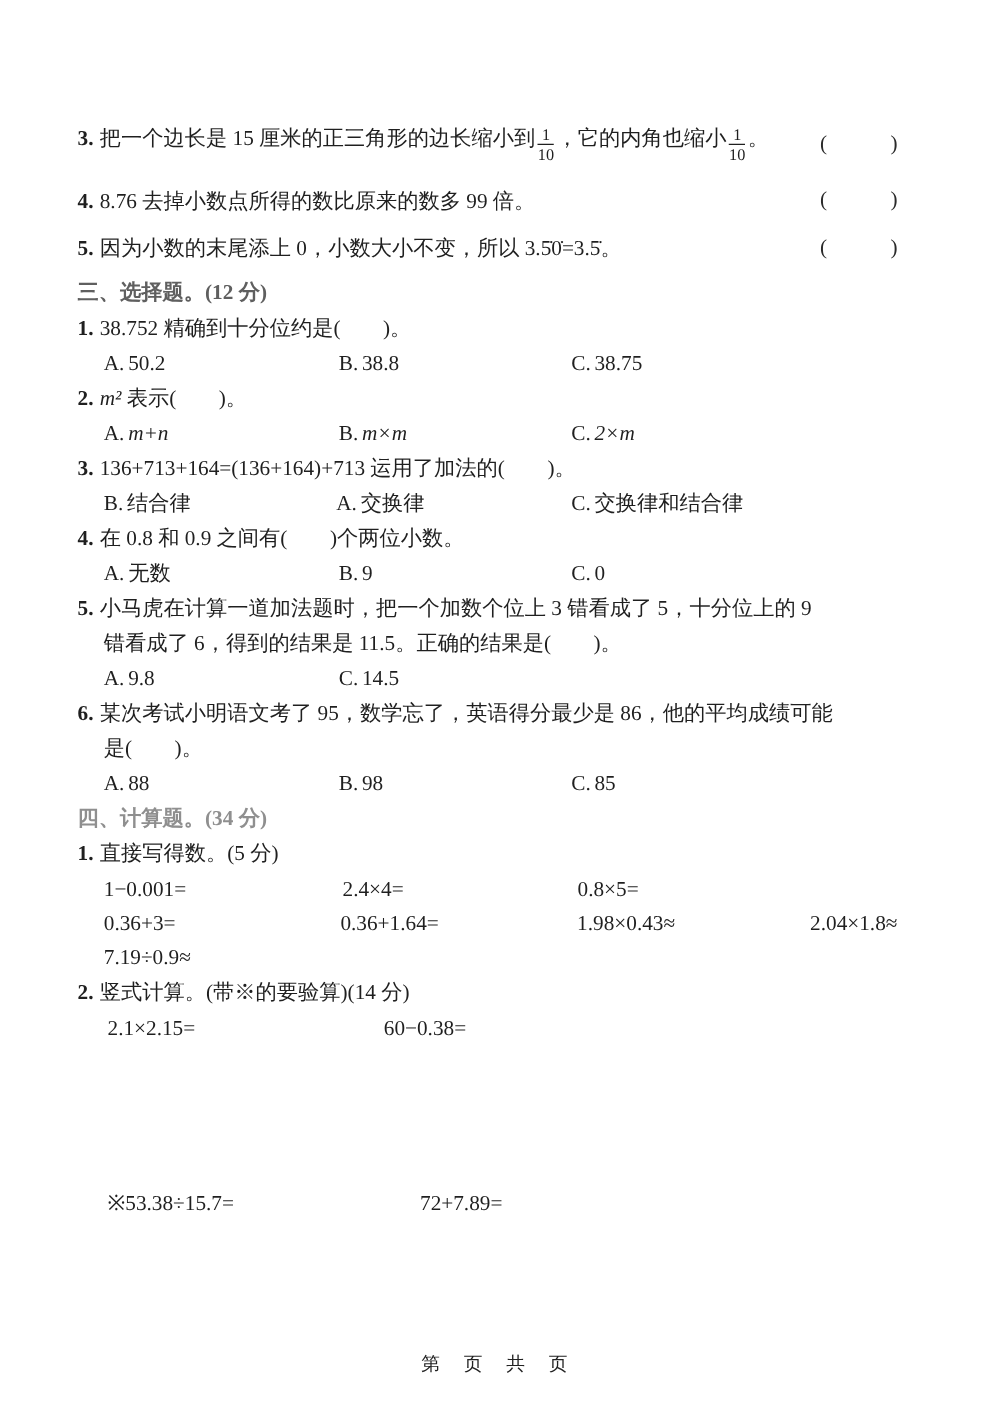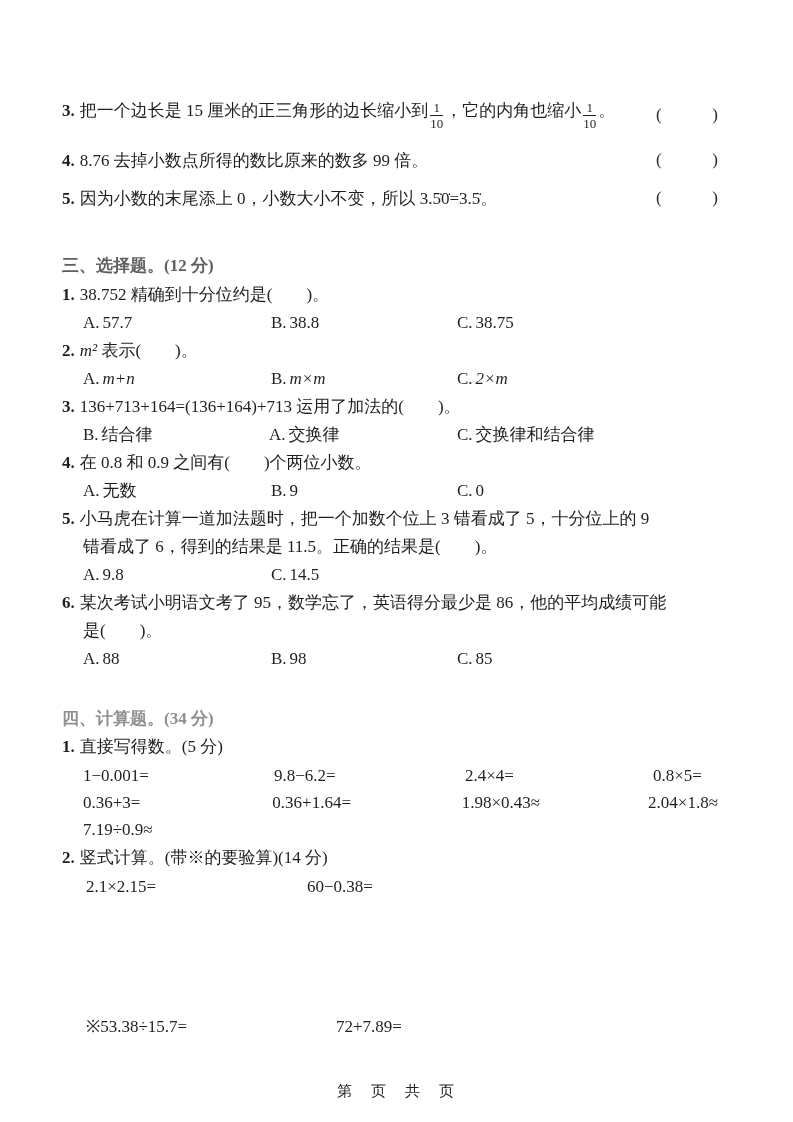--- a/index.html
+++ b/index.html
@@ -20,21 +20,21 @@
   .jrow .jtext{flex:1;}
   .jparen{width:62px;display:flex;justify-content:space-between;color:#2a2a2a;}
   .jrow.tall{height:54px;}
   .jrow.r4{height:36px;}
   .jrow.r5{height:40px;}
   
   .frac{display:inline-block;vertical-align:-0.95em;text-align:center;line-height:1.05;font-size:13px;margin:0 2px;}
   .frac .num{display:block;padding:0 3px 1px;border-bottom:1px solid #1f1f1f;}
   .frac .den{display:block;padding-top:1px;}
   
-  .sec{font-weight:bold;line-height:31px;margin-top:32px;}
+  .sec{font-weight:bold;line-height:31px;}
   .sec3{color:#5f5f5f;height:31px;}
   .sec4{color:#8f8f8f;height:27px;line-height:27px;}
   
   .mline{height:28px;line-height:28px;white-space:nowrap;}
   .optrow{display:flex;height:28px;line-height:28px;margin-left:21px;}
   .opt{white-space:nowrap;}
   .opt.c1{width:188px;}
   .opt.c2{width:186px;}
   .optlabel{margin-right:3px;}
   .mvar{font-style:italic;}
@@ -95,21 +95,21 @@
     </div>
 
     <div class="sec sec3">
       <span>三、选择题。</span><span>(12 分)</span>
     </div>
 
     <div class="mline">
       <span class="qno">1.</span><span>38.752 精确到十分位约是(　　)。</span>
     </div>
     <div class="optrow">
-      <span class="opt c1"><span class="optlabel">A.</span><span>57.7</span></span>
+      <span class="opt c1"><span class="optlabel">A.</span><span>50.2</span></span>
       <span class="opt c2"><span class="optlabel">B.</span><span>38.8</span></span>
       <span class="opt c3"><span class="optlabel">C.</span><span>38.75</span></span>
     </div>
 
     <div class="mline">
       <span class="qno">2.</span><span class="mvar">m²</span><span> 表示(　　)。</span>
     </div>
     <div class="optrow">
       <span class="opt c1"><span class="optlabel">A.</span><span class="mvar">m+n</span></span>
       <span class="opt c2"><span class="optlabel">B.</span><span class="mvar">m×m</span></span>
@@ -159,21 +159,20 @@
 
     <div class="sec sec4">
       <span>四、计算题。</span><span>(34 分)</span>
     </div>
 
     <div class="subtitle">
       <span class="qno">1.</span><span>直接写得数。(5 分)</span>
     </div>
     <div class="calcrow">
       <span class="ccell c1">1−0.001=</span>
-      <span class="ccell c2">9.8−6.2=</span>
       <span class="ccell c3">2.4×4=</span>
       <span class="ccell c4">0.8×5=</span>
     </div>
     <div class="calcrow">
       <span class="ccell c1">0.36+3=</span>
       <span class="ccell c2">0.36+1.64=</span>
       <span class="ccell c3">1.98×0.43≈</span>
       <span class="ccell c4">2.04×1.8≈</span>
     </div>
     <div class="calcrow">

